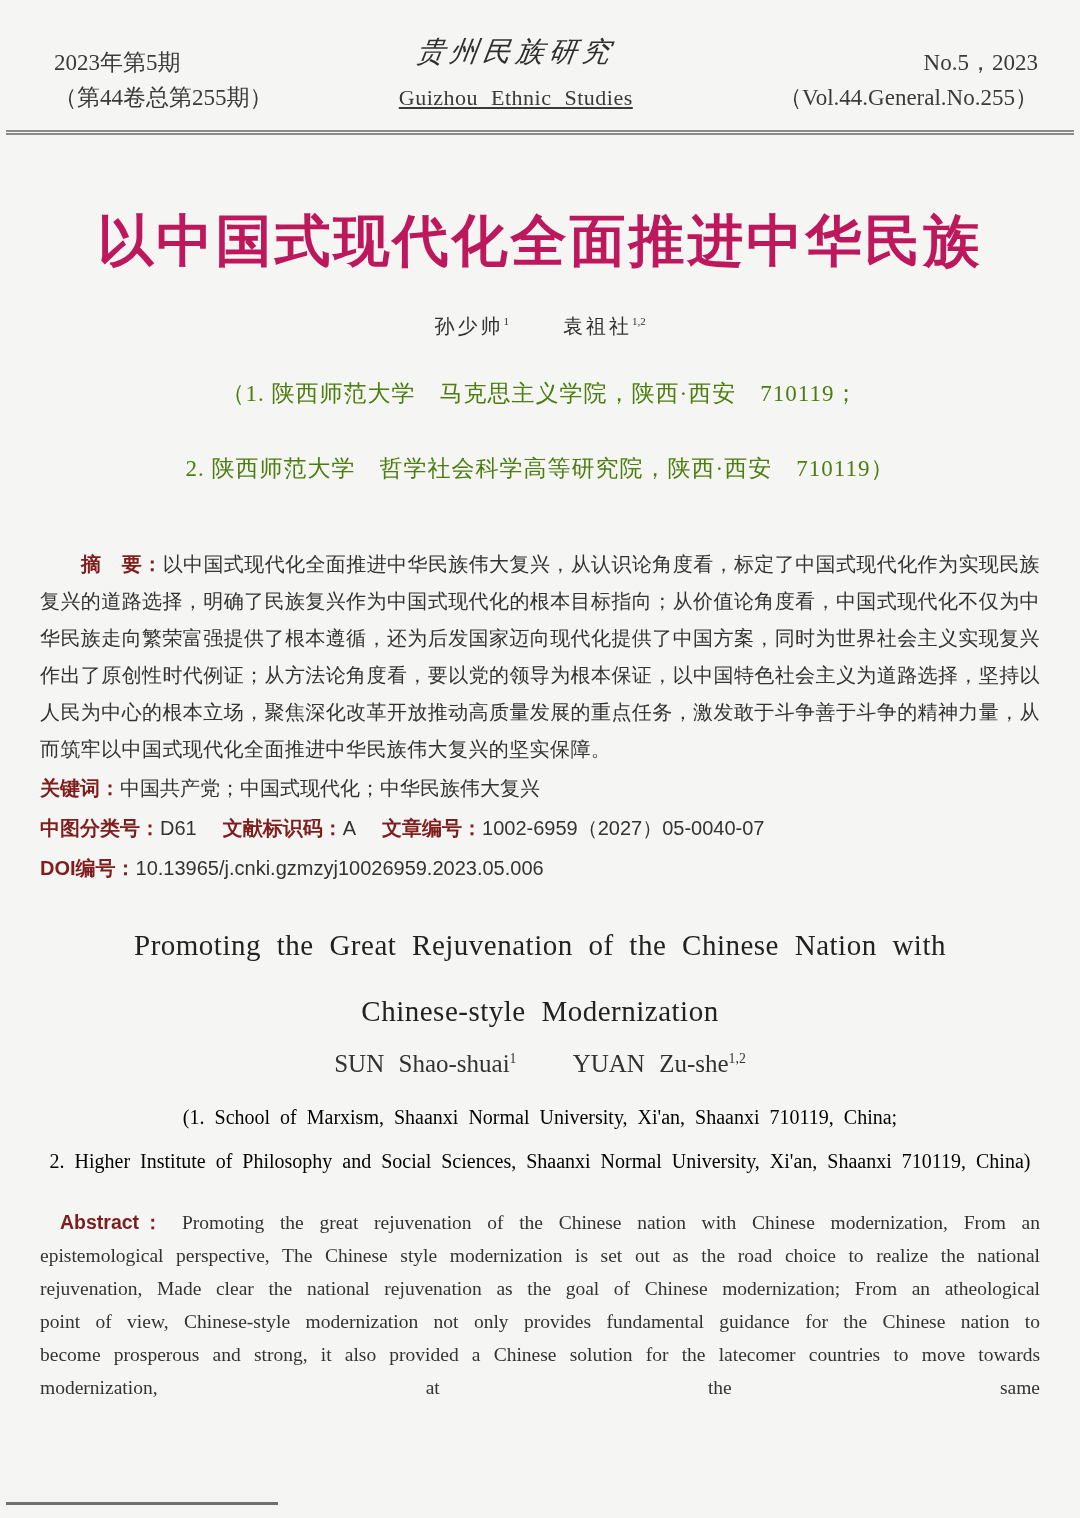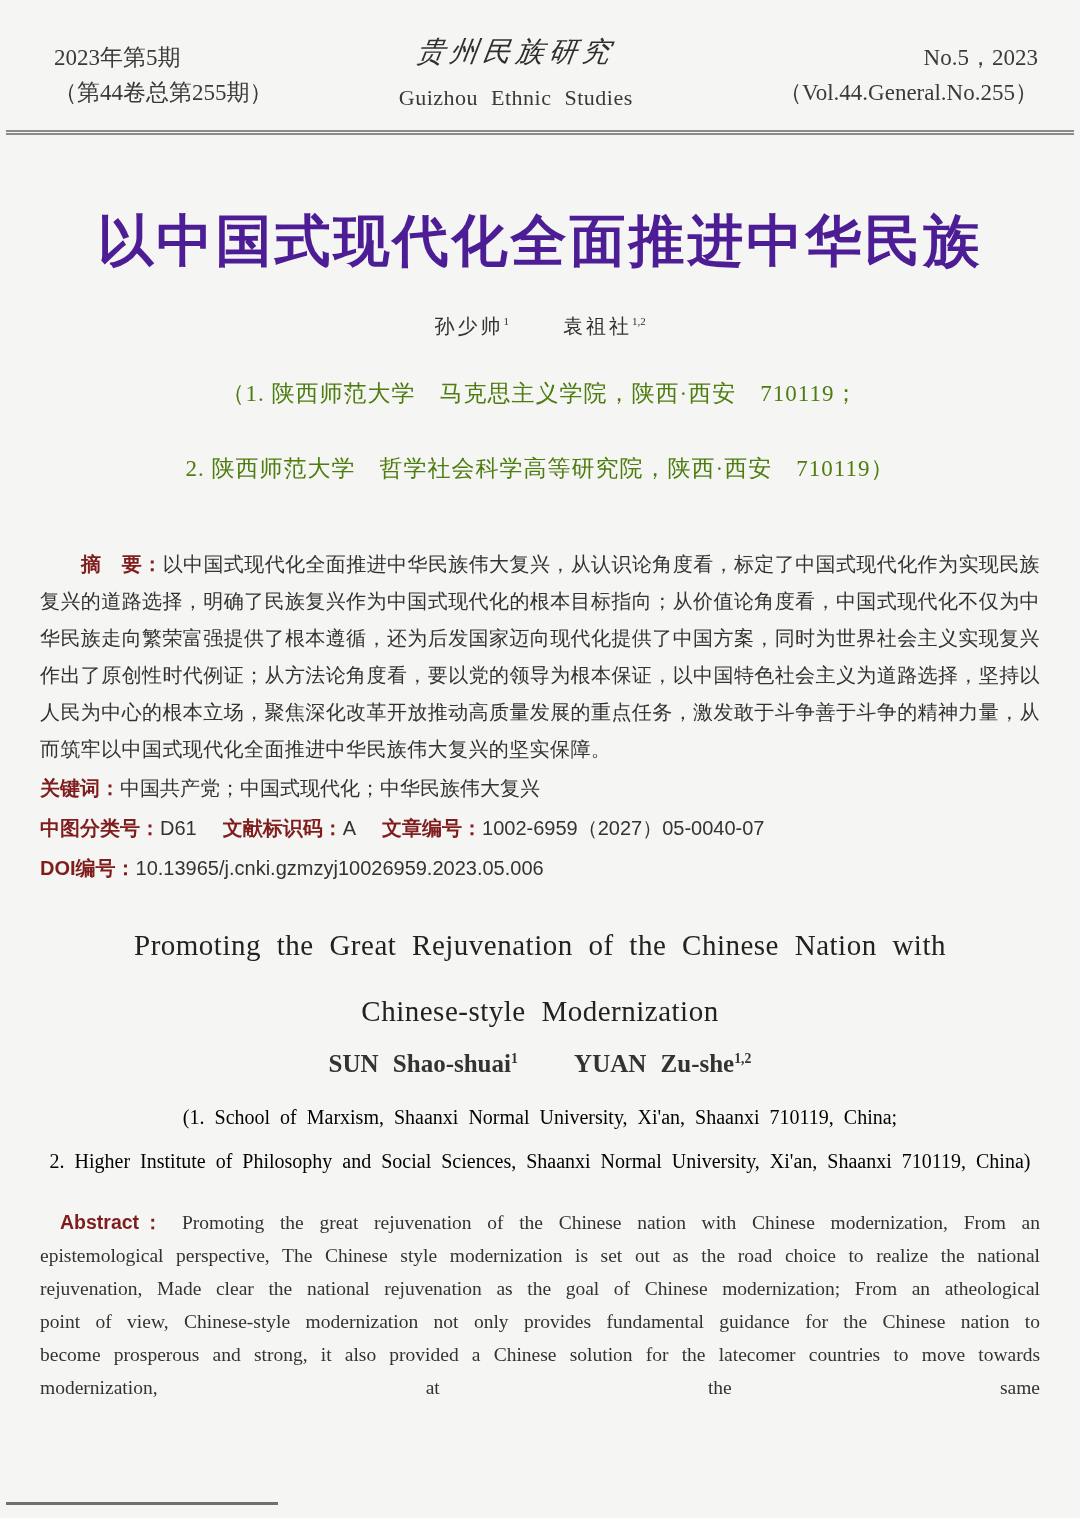--- a/index.html
+++ b/index.html
@@ -11,46 +11,46 @@
     margin: 0 auto;
     position: relative;
     overflow: hidden;
     background: #f5f5f3;
     color: #2e2e2e;
     font-family: "Liberation Serif", "DejaVu Serif", serif;
     padding: 34px 40px 0 40px;
   }
 
   
-  .hdr { display: flex; justify-content: space-between; align-items: center; }
+  .hdr { display: flex; justify-content: space-between; align-items: flex-end; }
   .hdr-col { font-size: 23px; line-height: 35px; color: #3a3a3a; }
   .hdr-left  { padding-left: 14px; }
   .hdr-right { text-align: right; padding-right: 2px; margin-left: 20px; }
   .hdr-center { text-align: center; }
   .journal-cn {
     font-size: 28px; letter-spacing: 5px; color: #2f2f2f;
     font-style: italic; transform: skewX(-8deg); display: inline-block;
   }
-  .journal-en { font-size: 22px; margin-top: 9px; word-spacing: 7px; letter-spacing: 0.5px; }
+  .journal-en { font-size: 22px; margin-top: 9px; word-spacing: 7px; letter-spacing: 0.5px; text-decoration: underline; }
 
   .double-rule {
     height: 5px; margin: 15px -34px 0 -34px;
     border-top: 2px solid #8b8b8b;
     border-bottom: 2px solid #8b8b8b;
   }
 
   
   .title-cn {
     margin: 50px 0 0 0;
     font-family: "Liberation Sans", "DejaVu Sans", sans-serif;
     font-weight: 700;
     font-size: 56px; line-height: 112px;
     letter-spacing: 3px;
     text-align: center;
-    color: #4c1d95;
+    color: #be185d;
   }
 
   .authors-cn { margin-top: 16px; text-align: center; font-size: 20px; letter-spacing: 3px; color: #333; }
   .authors-cn .author + .author { margin-left: 46px; }
   sup { font-size: 0.55em; letter-spacing: 0; }
 
   .affil-cn { text-align: center; font-size: 23px; letter-spacing: 1px; color: #4d7c0f; }
   .affil-cn.first { margin-top: 38px; }
   .affil-cn.second { margin-top: 44px; }
 
@@ -73,21 +73,21 @@
 
   
   .en-title {
     margin: 24px 0 0 0;
     font-weight: 400;
     font-size: 29px; line-height: 66px;
     text-align: center;
     word-spacing: 8px; letter-spacing: 0.5px;
     color: #222;
   }
-  .en-authors { margin-top: 6px; text-align: center; font-size: 25px; word-spacing: 8px; color: #333; font-weight: bold; }
+  .en-authors { margin-top: 6px; text-align: center; font-size: 25px; word-spacing: 8px; color: #333; }
   .en-authors .author + .author { margin-left: 42px; }
   .en-affil { text-align: center; font-size: 20px; word-spacing: 5px; color: #000000; }
   .en-affil.first { margin-top: 28px; }
   .en-affil.second { margin-top: 21px; }
 
   .en-abstract {
     margin: 33px 0 0 0;
     font-size: 19.5px; line-height: 33px;
     word-spacing: 7px;
     text-align: justify;

